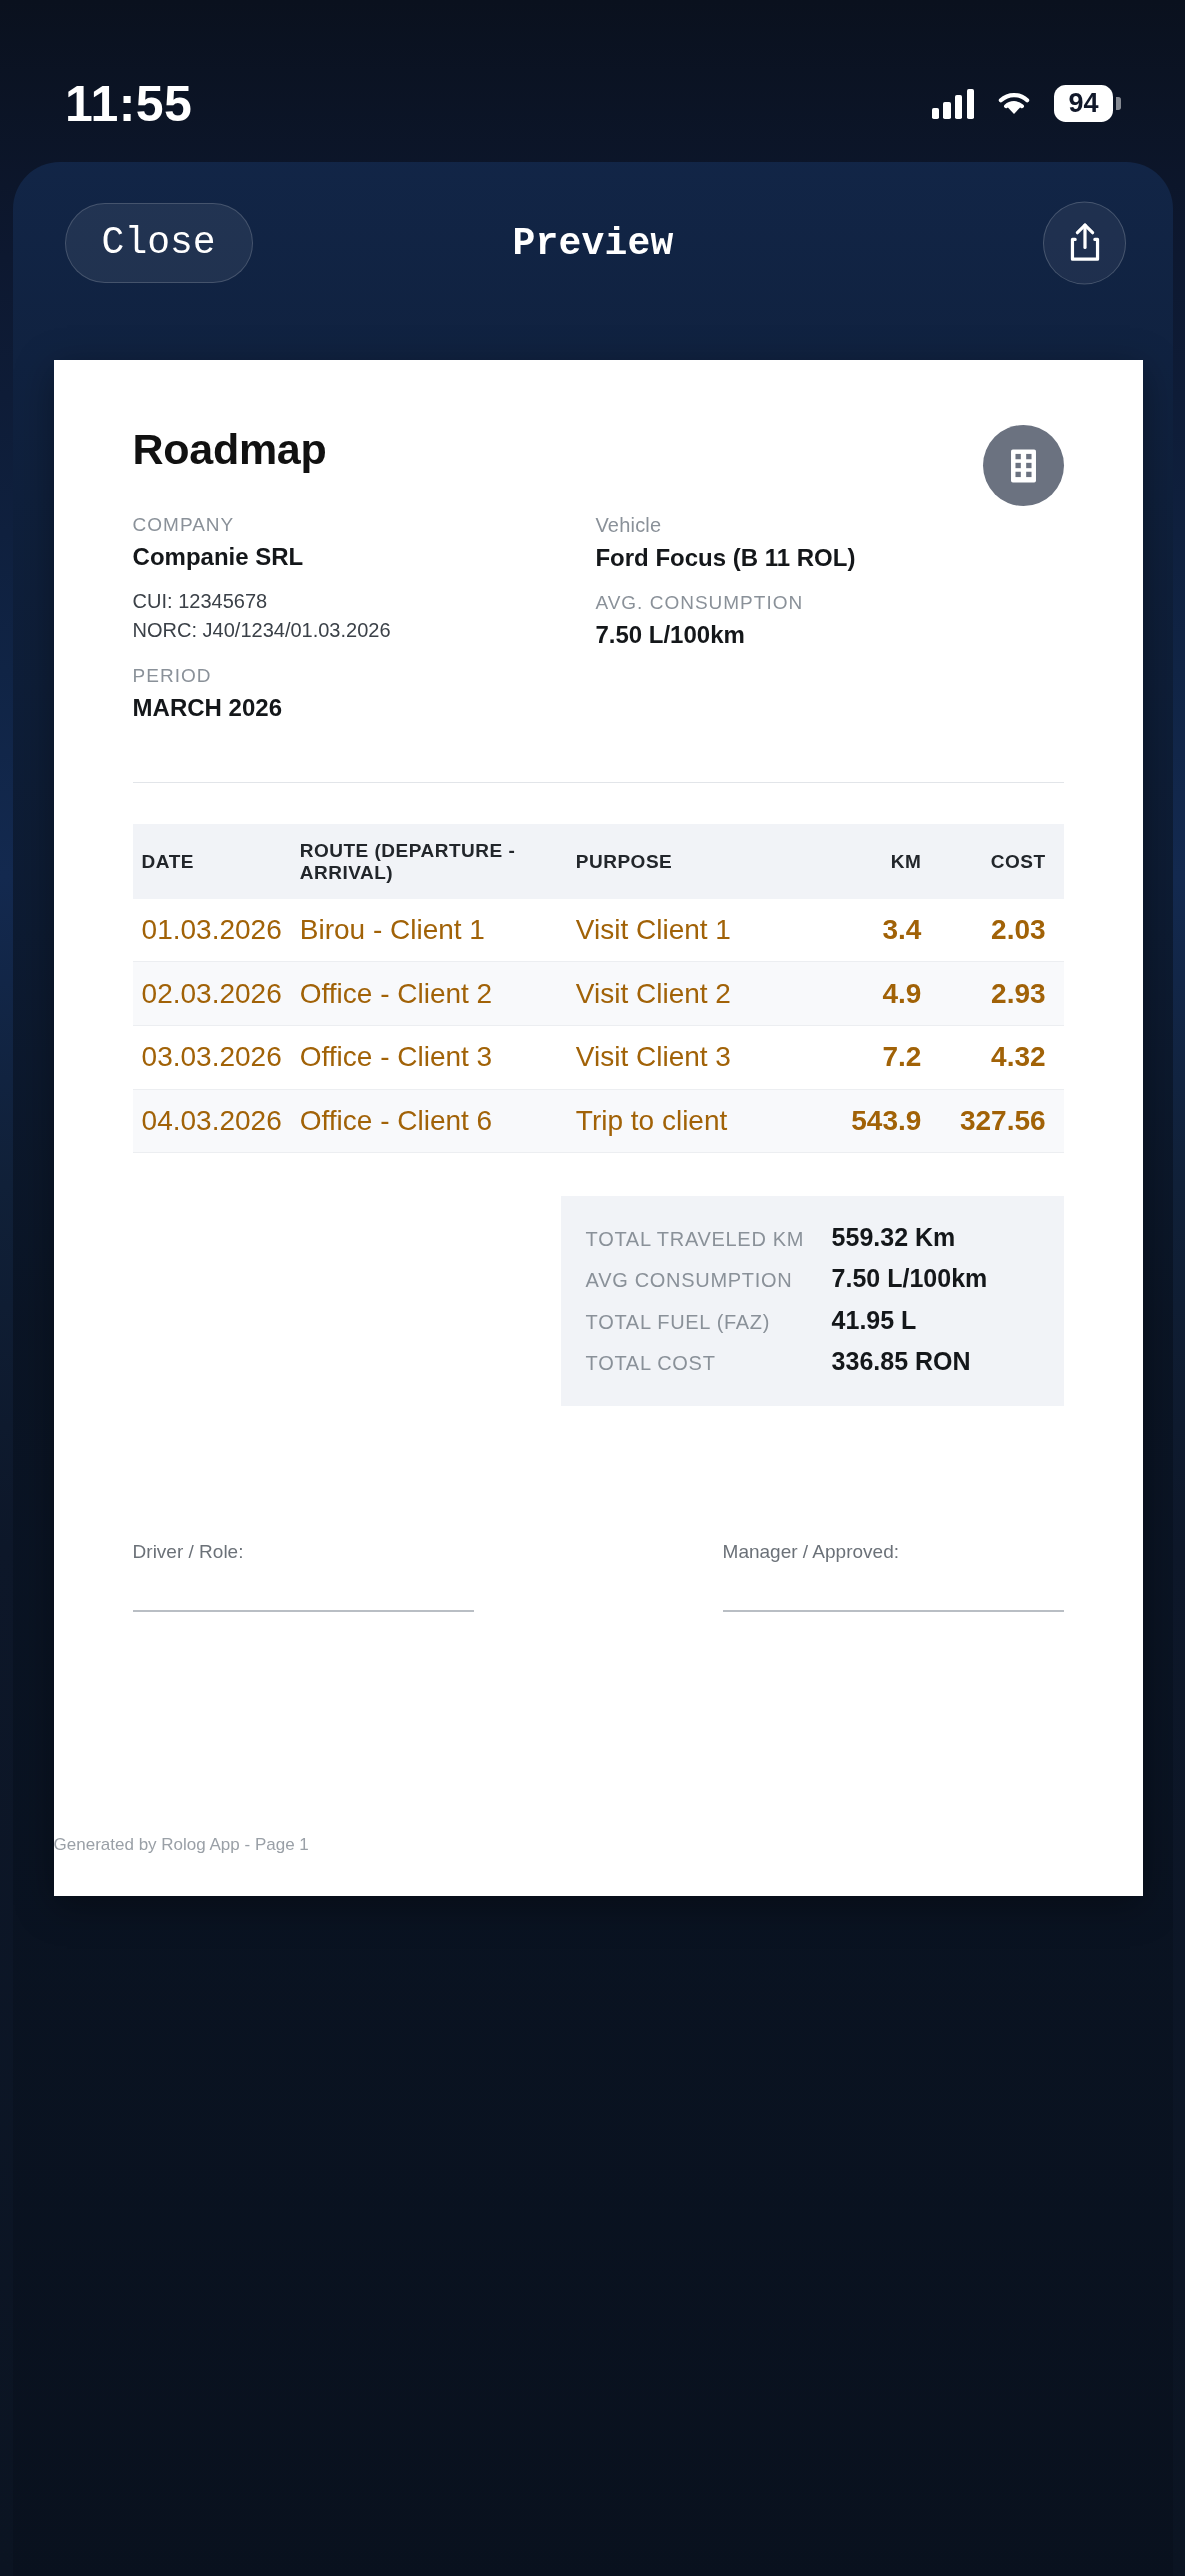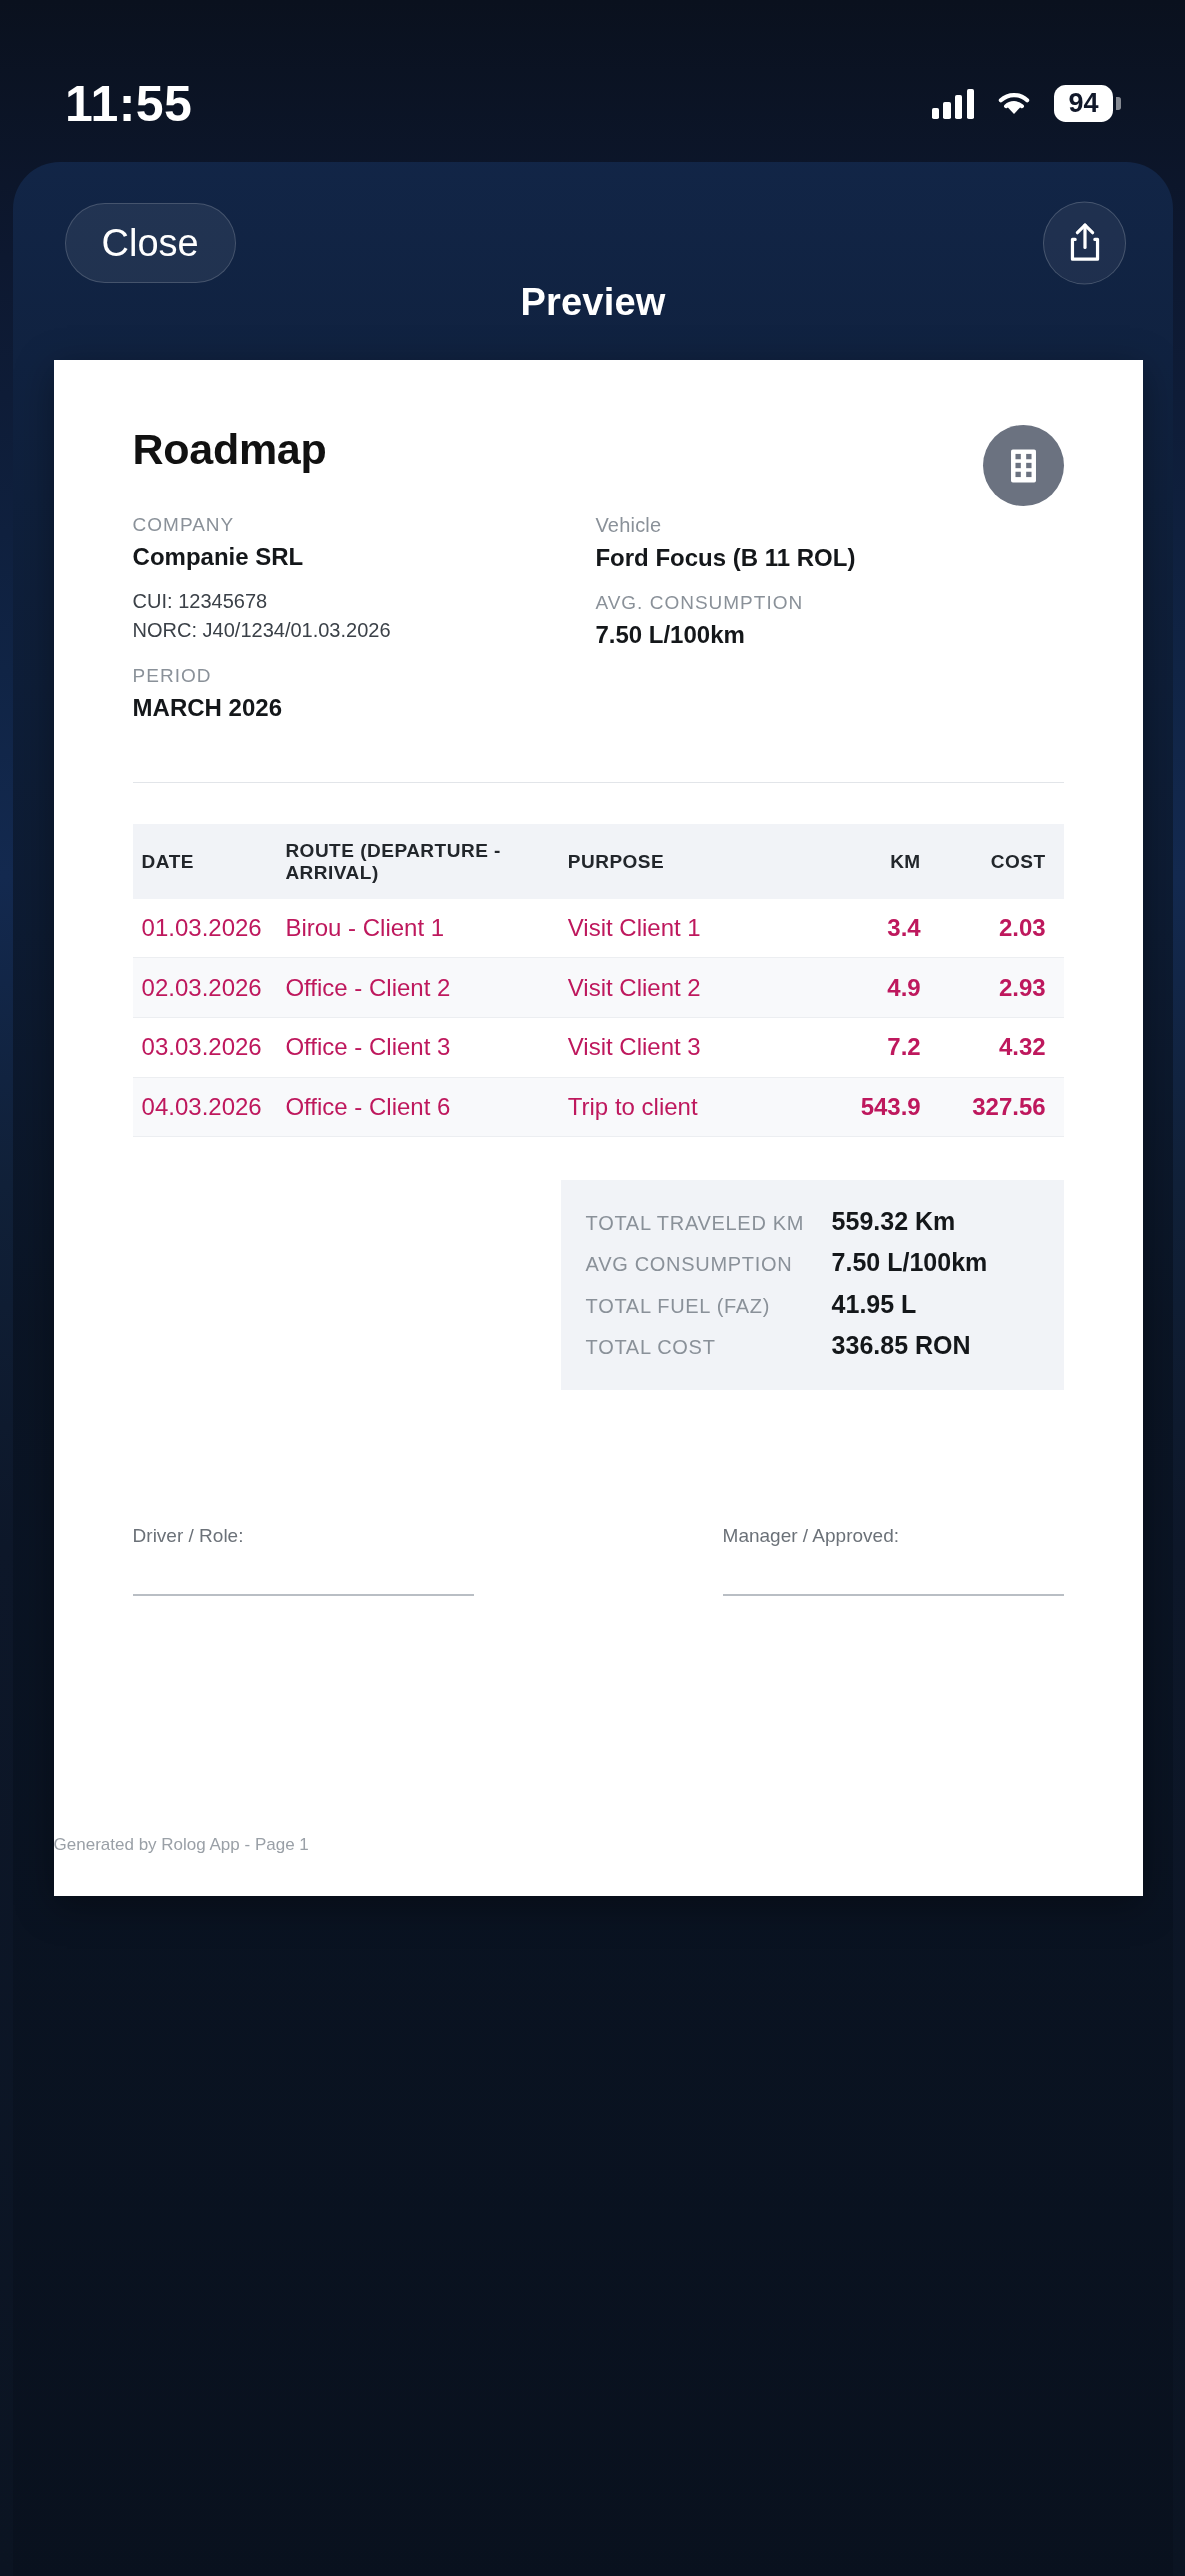--- a/index.html
+++ b/index.html
@@ -54,21 +54,21 @@
   .sheet {
     position: absolute;
     top: 162px; left: 12.6px; right: 12.6px; bottom: 0;
     background: linear-gradient(180deg, rgba(18,38,72,0.95) 0%, rgba(15,32,60,0.9) 14%, rgba(10,20,36,0.9) 48%, rgba(9,17,30,0.95) 100%);
     border-radius: 47px 47px 0 0;
     overflow: hidden;
   }
   .navbar {
     position: relative;
     height: 162px;
-    display: flex; align-items: flex-end; justify-content: center;
+    display: flex; align-items: center; justify-content: center; font-family: Liberation Mono, monospace;
   }
   .nav-title {
     color: #ffffff; font-size: 38px; font-weight: 700;
     letter-spacing: 0.2px;
   }
   .close-btn {
     position: absolute; left: 52px; top: 50%; transform: translateY(-50%);
     background: rgba(255,255,255,0.07);
     border: 0.9px solid rgba(255,255,255,0.16);
     border-radius: 41px;
@@ -141,22 +141,22 @@
     background: #f1f3f7;
     color: #22262b;
     font-size: 19px; font-weight: 700; letter-spacing: 0.5px;
     text-transform: uppercase;
     padding: 15.3px 9px;
     text-align: left;
   }
   table.trips thead th.num { text-align: right; }
   table.trips tbody td {
     padding: 15.3px 9px;
-    color: #be185d;
-    font-size: 24px;
+    color: #a16207;
+    font-size: 28px;
     border-bottom: 0.9px solid #eceef1;
   }
   table.trips tbody tr:nth-child(even) td { background: #f8f9fb; }
   table.trips tbody td.num { text-align: right; font-weight: 700; }
   .col-date { width: 144px; padding-left: 9px !important; }
   .col-route { width: 287px; }
   .col-purpose { width: 269px; }
   .col-km { width: 108px; }
   .col-cost { width: 135px; padding-right: 18px !important; }
 

